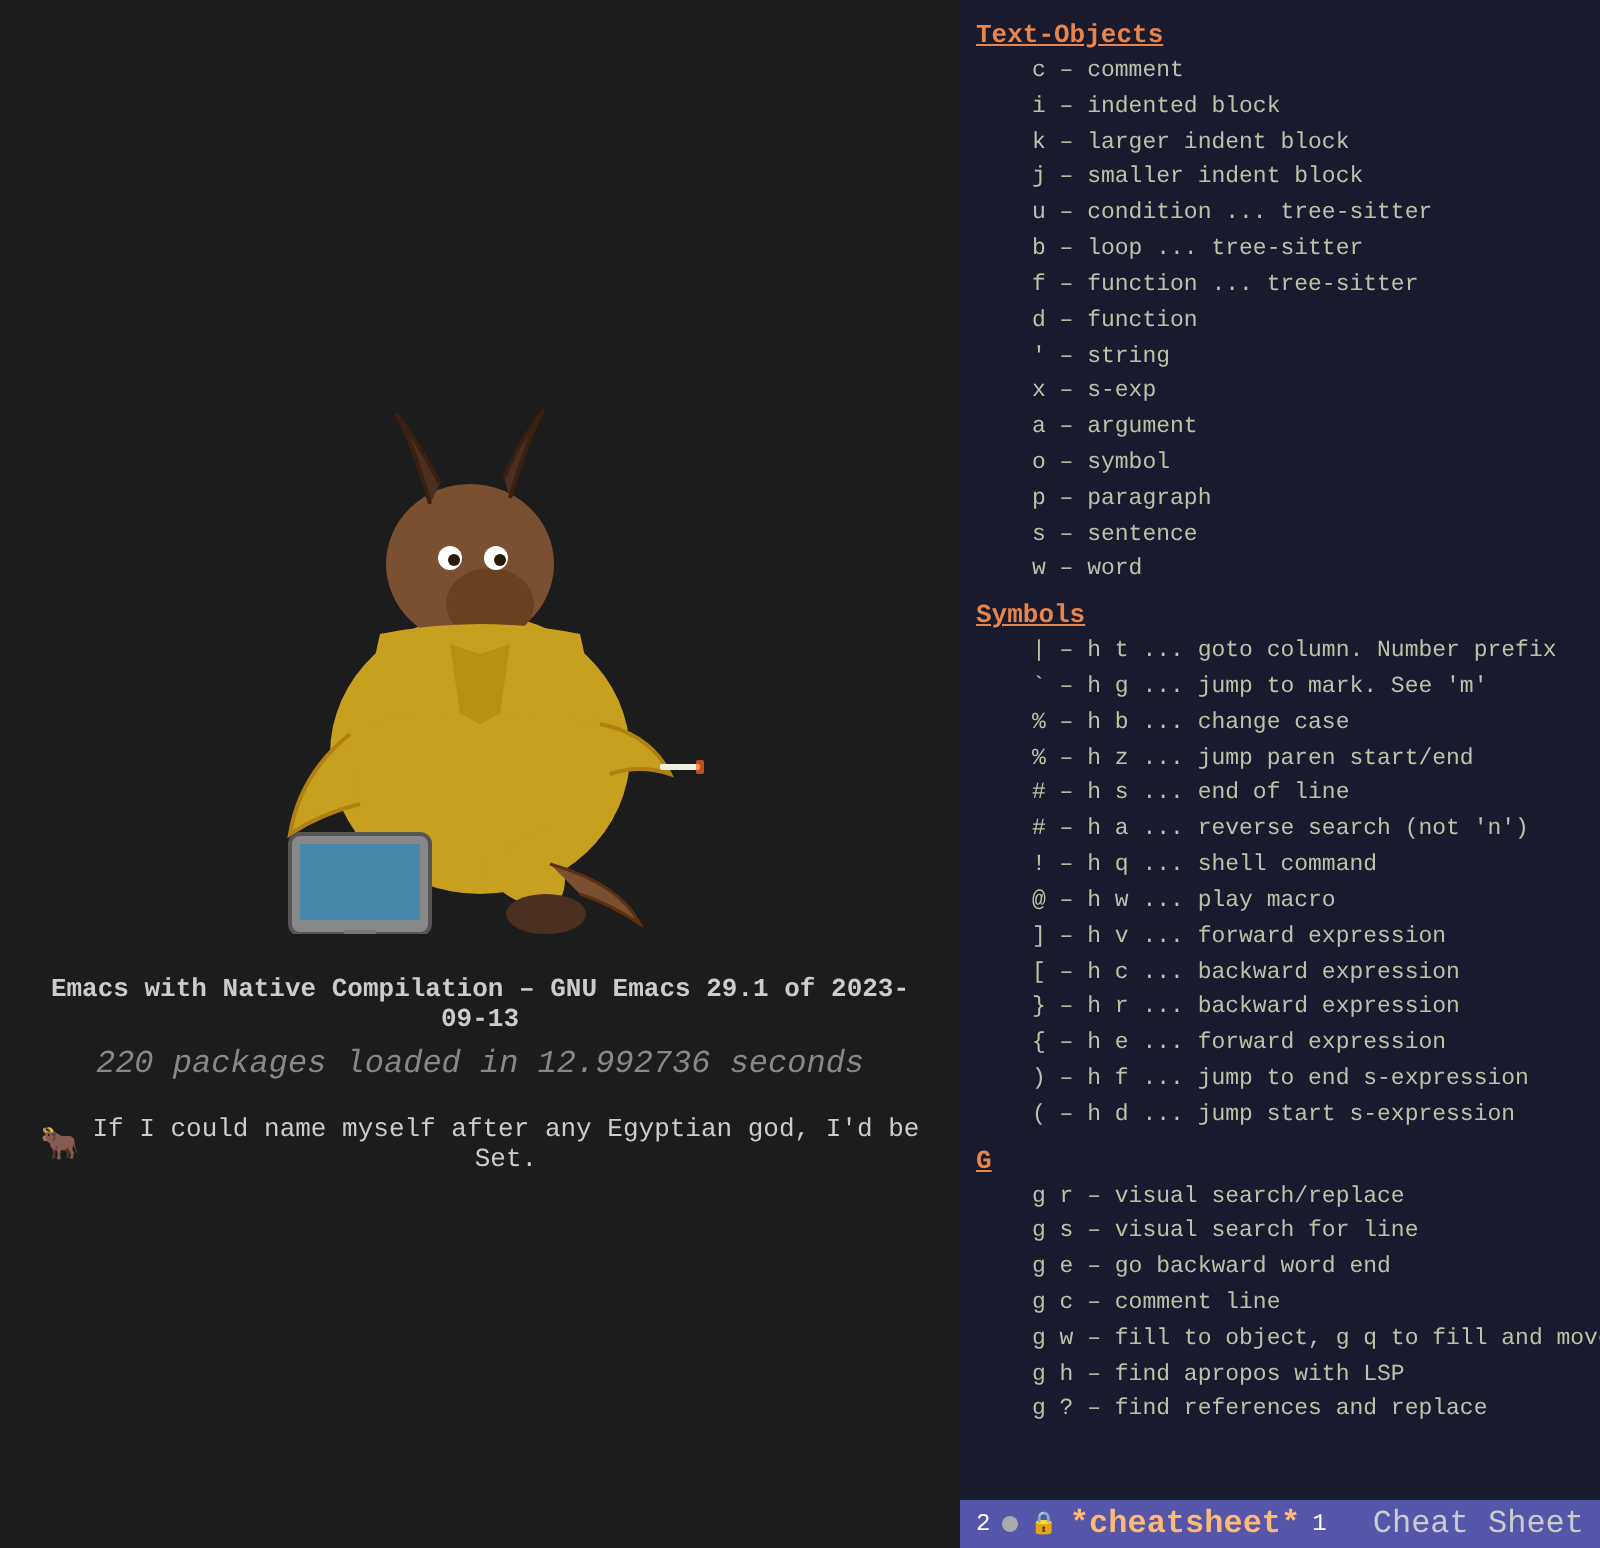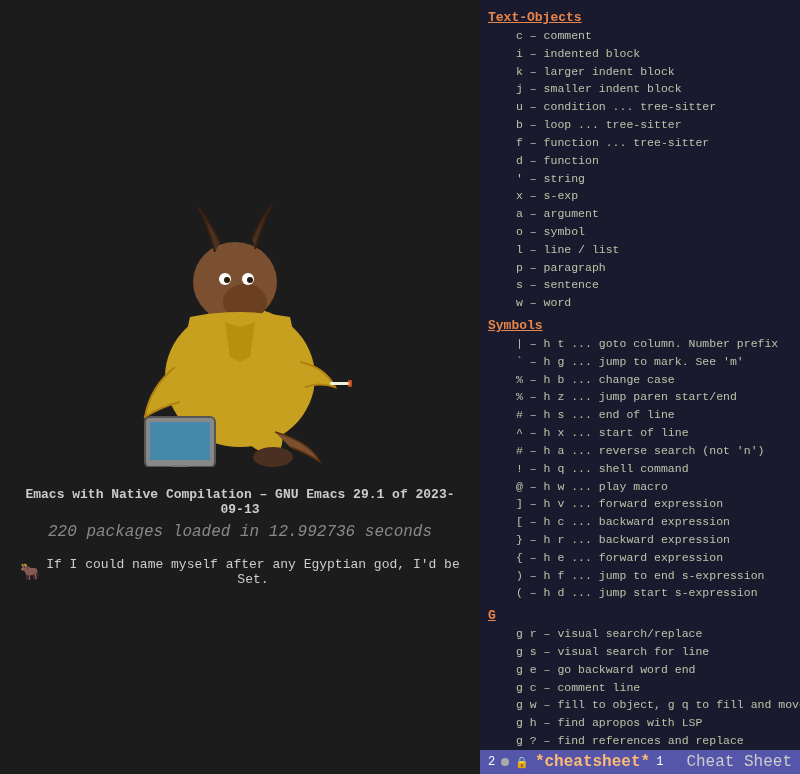--- a/index.html
+++ b/index.html
@@ -228,31 +228,29 @@
         <div class="cheat-line">  k  –  larger indent block</div>
         <div class="cheat-line">  j  –  smaller indent block</div>
         <div class="cheat-line">  u  –  condition ... tree-sitter</div>
         <div class="cheat-line">  b  –  loop ... tree-sitter</div>
         <div class="cheat-line">  f  –  function ... tree-sitter</div>
         <div class="cheat-line">  d  –  function</div>
         <div class="cheat-line">  '  –  string</div>
         <div class="cheat-line">  x  –  s-exp</div>
         <div class="cheat-line">  a  –  argument</div>
         <div class="cheat-line">  o  –  symbol</div>
-        <div class="cheat-line">  l  –  line / list</div>
         <div class="cheat-line">  p  –  paragraph</div>
         <div class="cheat-line">  s  –  sentence</div>
         <div class="cheat-line">  w  –  word</div>
         <div class="section-title">Symbols</div>
         <div class="cheat-line">  |  –  h t  ...  goto column. Number prefix</div>
         <div class="cheat-line">  `  –  h g  ...  jump to mark. See 'm'</div>
         <div class="cheat-line">  %  –  h b  ...  change case</div>
         <div class="cheat-line">  %  –  h z  ...  jump paren start/end</div>
         <div class="cheat-line">  #  –  h s  ...  end of line</div>
-        <div class="cheat-line">  ^  –  h x  ...  start of line</div>
         <div class="cheat-line">  #  –  h a  ...  reverse search (not 'n')</div>
         <div class="cheat-line">  !  –  h q  ...  shell command</div>
         <div class="cheat-line">  @  –  h w  ...  play macro</div>
         <div class="cheat-line">  ]  –  h v  ...  forward expression</div>
         <div class="cheat-line">  [  –  h c  ...  backward expression</div>
         <div class="cheat-line">  }  –  h r  ...  backward expression</div>
         <div class="cheat-line">  {  –  h e  ...  forward expression</div>
         <div class="cheat-line">  )  –  h f  ...  jump to end s-expression</div>
         <div class="cheat-line">  (  –  h d  ...  jump start s-expression</div>
         <div class="section-title">G</div>

